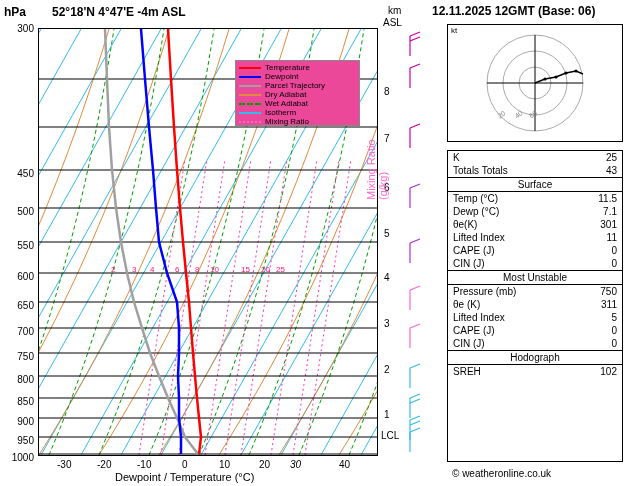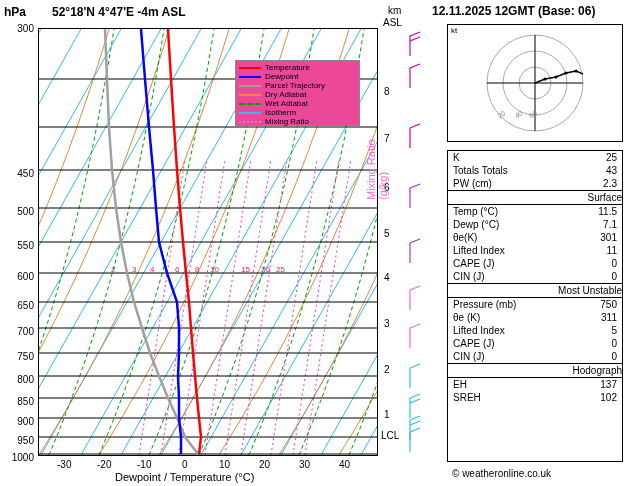--- a/index.html
+++ b/index.html
@@ -31,21 +31,21 @@
   
   #rightdate{position:absolute;left:432px;top:4px;font-size:12px;font-weight:bold;color:#000;}
   #hodo{position:absolute;left:447px;top:24px;width:176px;height:118px;border:1px solid #000;background:#fff;box-sizing:border-box;}
   #hodosvg{position:absolute;left:0;top:0;}
   #hodokt{position:absolute;left:451px;top:26px;font-size:8px;color:#000;}
 
   #tablebox{position:absolute;left:447px;top:150px;width:176px;height:312px;border:1px solid #000;background:#fff;box-sizing:border-box;font-size:10px;color:#000;}
   .trow{display:flex;justify-content:space-between;padding:0 5px;line-height:13px;height:13px;}
   .trow .k{white-space:nowrap;}
   .trow .v{white-space:nowrap;}
-  .sect{text-align:right;line-height:13px;height:13px;border-top:1px solid #000;border-bottom:1px solid #000;}
+  .sect{text-align:center;line-height:13px;height:13px;border-top:1px solid #000;border-bottom:1px solid #000;}
 
   #credit{position:absolute;left:452px;top:468px;font-size:10px;color:#000;}
 
   .wind-glyph{position:absolute;}
 </style>
 </head>
 <body>
 
 <div id="root">
 
@@ -212,21 +212,21 @@
       <div class="txt" style="left:222px;top:236px;font-size:8px;color:#ff1177;">20</div>
       <div class="txt" style="left:237px;top:236px;font-size:8px;color:#ff1177;">25</div>
     </div>
 
     <div class="txt xlab" style="left:57px;top:459px;">-30</div>
     <div class="txt xlab" style="left:97px;top:459px;">-20</div>
     <div class="txt xlab" style="left:137px;top:459px;">-10</div>
     <div class="txt xlab" style="left:182px;top:459px;">0</div>
     <div class="txt xlab" style="left:219px;top:459px;">10</div>
     <div class="txt xlab" style="left:259px;top:459px;">20</div>
-    <div class="txt xlab" style="left:299px;top:459px;">30</div>
+    <div class="txt xlab" style="left:290px;top:459px;font-style:italic;">30</div>
     <div class="txt xlab" style="left:339px;top:459px;">40</div>
 
     <div class="txt axis-title" style="left:115px;top:471px;">Dewpoint / Temperature (°C)</div>
 
     <div id="mixlabel">Mixing Ratio (g/kg)</div>
 
     <svg class="wind-glyph" style="left:396px;top:28px;" width="30" height="428">
       <g stroke="#cc00aa" stroke-width="1.2" fill="none">
         <line x1="14" y1="8" x2="14" y2="28"></line>
           <line x1="14" y1="8" x2="24" y2="4"></line>
@@ -294,24 +294,20 @@
 
   <div id="tablebox">
     <div class="trow">
       <span class="k">K</span>
       <span class="v">25</span>
     </div>
     <div class="trow">
       <span class="k">Totals Totals</span>
       <span class="v">43</span>
     </div>
-    <div class="trow">
-      <span class="k">PW (cm)</span>
-      <span class="v">2.3</span>
-    </div>
 
     <div class="sect">Surface</div>
 
     <div class="trow">
       <span class="k">Temp (°C)</span>
       <span class="v">11.5</span>
     </div>
     <div class="trow">
       <span class="k">Dewp (°C)</span>
       <span class="v">7.1</span>
@@ -352,23 +348,19 @@
       <span class="v">0</span>
     </div>
     <div class="trow">
       <span class="k">CIN (J)</span>
       <span class="v">0</span>
     </div>
 
     <div class="sect">Hodograph</div>
 
     <div class="trow">
-      <span class="k">EH</span>
-      <span class="v">137</span>
-    </div>
-    <div class="trow">
       <span class="k">SREH</span>
       <span class="v">102</span>
     </div>
   </div>
 
   <div id="credit">© weatheronline.co.uk</div>
 </div>
 
 </body></html>

